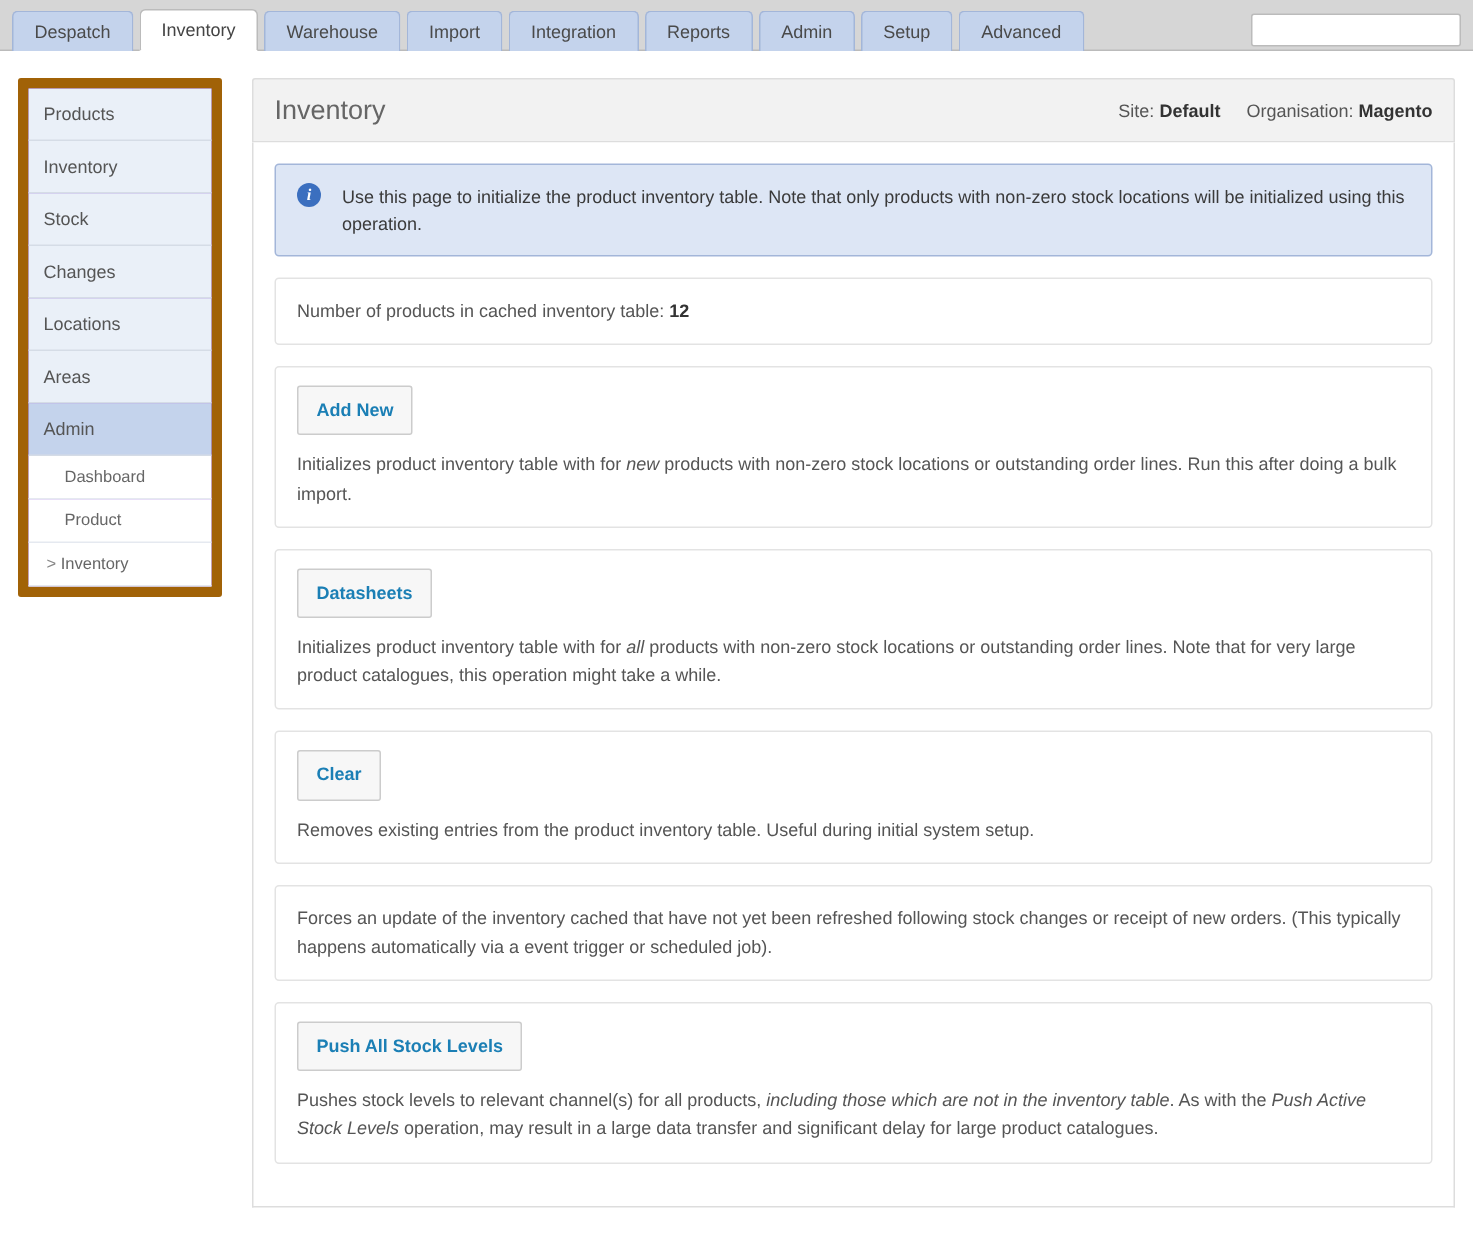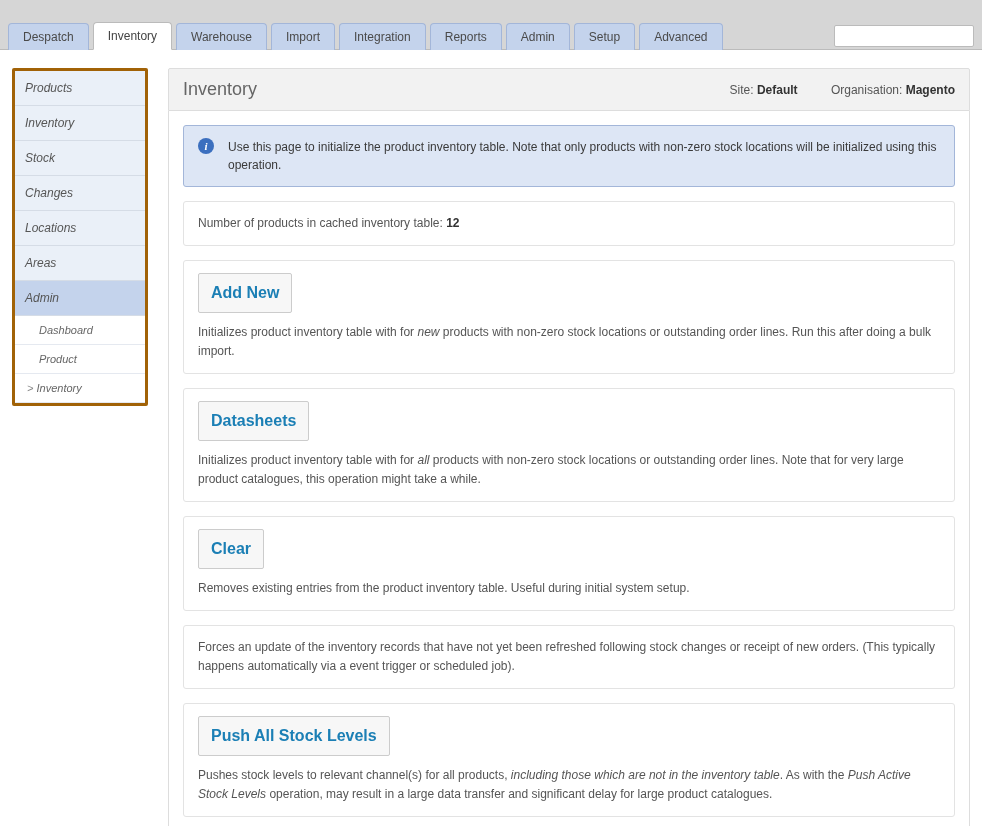--- a/index.html
+++ b/index.html
@@ -11,21 +11,21 @@
     width: 982px;
   }
   
   .tabbar {
     background: #d6d6d6;
     border-bottom: 1px solid #bbb;
     padding: 6px 8px 0 8px;
     display: flex;
     align-items: flex-end;
     position: relative;
-    height: 50px;
+    height: 34px;
   }
   .tab {
     border: 1px solid #a3b6d9;
     border-bottom: none;
     background: #c4d3ec;
     color: #4a4a4a;
     padding: 6px 14px 6px 14px;
     margin-right: 4px;
     border-radius: 4px 4px 0 0;
     font-size: 12px;
@@ -67,24 +67,23 @@
   }
   
   .layout {
     display: flex;
     padding: 18px 12px 20px 12px;
     gap: 20px;
     align-items: flex-start;
   }
   .sidebar {
     width: 136px;
-    border: 3px solid #a16207;
+    border: 7px solid #a16207;
     border-radius: 2px;
     background: #6d28d9;
-    font-style: italic;
   }
   .sidebar .sitem {
     padding: 10px 10px;
     border-bottom: 1px solid #d5dce6;
     font-size: 12px;
     color: #555;
     cursor: pointer;
     background: #eaf0f8;
   }
   .sidebar .sitem:last-child { border-bottom: none; }
@@ -120,21 +119,21 @@
     font-size: 18px;
     color: #666;
     font-weight: normal;
   }
   .page-meta {
     margin-left: auto;
     font-size: 12px;
     color: #555;
   }
   .page-meta .lbl { color: #555; }
-  .page-meta .val { font-weight: bold; color: #333; margin-right: 30px; }
+  .page-meta .val { font-weight: bold; color: #333; margin-right: 14px; }
   .page-meta .val:last-child { margin-right: 0; }
   .content {
     border: 1px solid #ddd;
     border-top: none;
     padding: 14px;
     background: #fff;
   }
   .infobox {
     border: 1px solid #a3b6d9;
     background: #dde6f5;
@@ -170,21 +169,21 @@
     line-height: 1.6;
     font-size: 12px;
     color: #555;
   }
   .panel .pbtn {
     display: inline-block;
     border: 1px solid #ccc;
     background: #f7f7f7;
     color: #1b7fb5;
     font-weight: bold;
-    font-size: 16px;
+    font-size: 12px;
     padding: 6px 12px;
     border-radius: 2px;
     cursor: pointer;
     margin-bottom: 10px;
   }
   .count-row strong { color: #333; }
   em { font-style: italic; }
 </style>
 </head>
 <body>
@@ -240,18 +239,18 @@
       </div>
 
       <div class="panel count-row">
         <span>Number of products in cached inventory table: </span><strong>12</strong>
       </div>
 
       <div id="panels">
           <div class="panel"><div class="pbtn">Add New</div><div>Initializes product inventory table with for <em>new</em> products with non-zero stock locations or outstanding order lines. Run this after doing a bulk import.</div></div>
           <div class="panel"><div class="pbtn">Datasheets</div><div>Initializes product inventory table with for <em>all</em> products with non-zero stock locations or outstanding order lines. Note that for very large product catalogues, this operation might take a while.</div></div>
           <div class="panel"><div class="pbtn">Clear</div><div>Removes existing entries from the product inventory table. Useful during initial system setup.</div></div>
-          <div class="panel"><div>Forces an update of the inventory records that have not yet been refreshed following stock changes or receipt of new orders. (This typically happens automatically via a event trigger or scheduled job).</div></div>
+          <div class="panel"><div>Forces an update of the inventory cached that have not yet been refreshed following stock changes or receipt of new orders. (This typically happens automatically via a event trigger or scheduled job).</div></div>
           <div class="panel"><div class="pbtn">Push All Stock Levels</div><div>Pushes stock levels to relevant channel(s) for all products, <em>including those which are not in the inventory table</em>. As with the <em>Push Active Stock Levels</em> operation, may result in a large data transfer and significant delay for large product catalogues.</div></div>
         </div>
     </div>
   </div>
 </div>
 
 </body></html>

